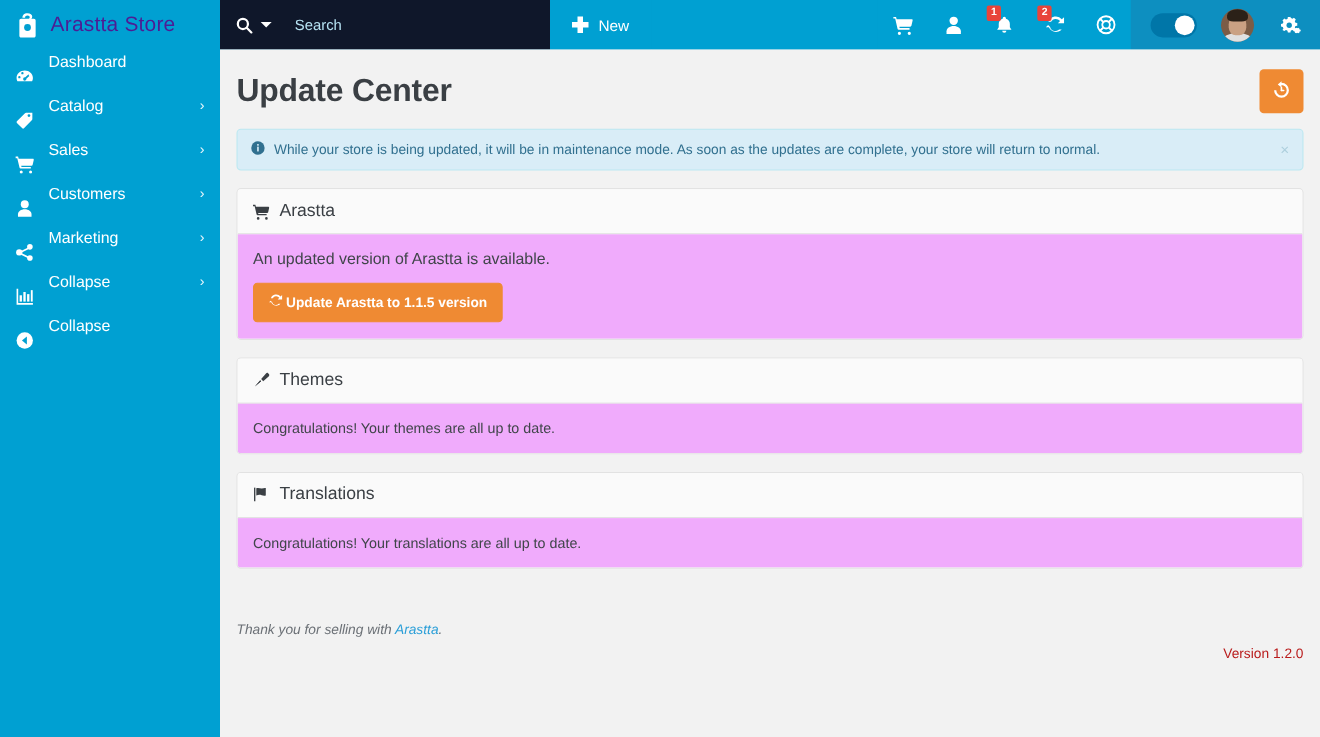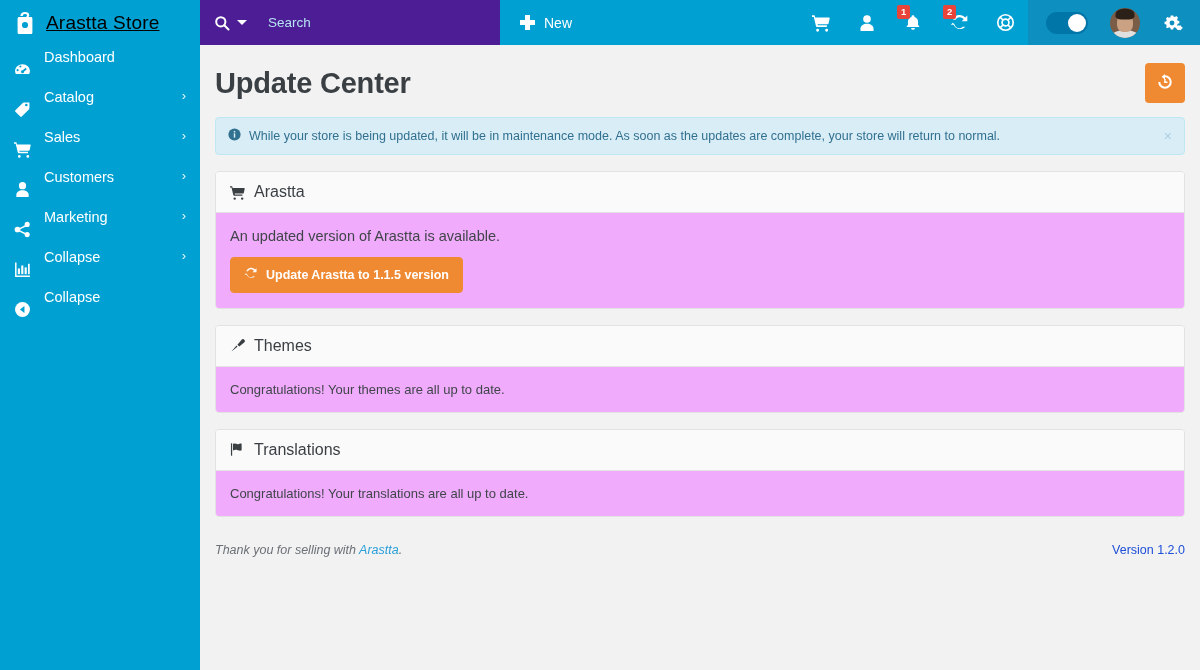--- a/index.html
+++ b/index.html
@@ -14,41 +14,41 @@
   
   .sidebar {
     width: 200px; flex: 0 0 200px; height: 670px;
     background: #00a0d2; color: #fff;
   }
   .brand {
     height: 45px; display: flex; align-items: center; gap: 10px;
     padding: 0 0 0 14px;
   }
   .brand-logo { width: 22px; height: 26px; display: block; }
-  .brand-name { font-size: 19px; font-weight: normal; color: #000000; letter-spacing: .2px; text-decoration: underline; }
+  .brand-name { font-size: 19px; font-weight: normal; color: #4c1d95; letter-spacing: .2px; }
 
   .nav { margin-top: 4px; }
   .nav-item {
     position: relative; display: flex; 
     height: 40px; padding: 0 14px 0 14px; color: #fff; cursor: pointer;
   }
   .nav-icon {
     width: 22px; flex: 0 0 22px; display: flex; align-items: center;
     justify-content: flex-start; color: #fff;
   }
   .nav-label { font-size: 14.5px; margin-left: 8px; flex: 1; white-space: nowrap; }
   .nav-caret { font-size: 13px; color: #e6f6fc; line-height: 1; }
 
   
   .main { flex: 1; height: 670px; display: flex; flex-direction: column; background: #f2f2f2; }
 
   
   .topbar { height: 45px; display: flex; align-items: stretch; background: #00a0d2; }
   .search-zone {
-    width: 300px; flex: 0 0 300px; background: #4c1d95;
+    width: 300px; flex: 0 0 300px; background: #0f172a;
     display: flex; align-items: center; padding: 0 14px; gap: 7px;
   }
   .search-icon { color: #fff; display: flex; align-items: center; }
   .caret-down {
     width: 0; height: 0; border-left: 5px solid transparent;
     border-right: 5px solid transparent; border-top: 5px solid #fff;
   }
   .search-input {
     flex: 1; background: transparent; border: 0; outline: none;
     color: #fff; font-size: 13.5px; font-family: "Liberation Sans", sans-serif;
@@ -145,35 +145,35 @@
     padding: 11px 14px; display: flex; align-items: center; gap: 9px;
   }
   .panel-title { font-size: 16px; color: #3a3f44; font-weight: normal; }
   .panel-icon { color: #3a3f44; display: flex; align-items: center; }
   .panel-body { padding: 15px 14px; background: #f0abfc; }
   .panel-msg { font-size: 13px; color: #40454a; }
   .panel-lead { font-size: 14.5px; color: #40454a; margin-bottom: 13px; }
 
   .btn-row { display: flex; gap: 8px; align-items: center; }
   .btn {
-    display: inline-flex; align-items: center; gap: 9px;
+    display: inline-flex; align-items: center; gap: 3px;
     font-size: 12.5px; border-radius: 4px; padding: 9px 13px;
     cursor: pointer; font-family: "Liberation Sans", sans-serif;
     border: 1px solid transparent; line-height: 1;
   }
   .btn-orange { background: #ef8a33; color: #fff; font-weight: bold; border-color: #ef8a33; }
   .btn-default { background: #fff; color: #3a3f44; border-color: #d4d4d4; font-size: 13.5px; padding: 9px 14px;}
 
   .footer {
     display: flex; align-items: center; justify-content: space-between;
     padding: 10px 0 14px 0; font-size: 12.5px; color: #6b7076;
   }
   .footer-left { font-style: italic; }
   .footer-link { color: #2b9fd8; font-style: italic; text-decoration: none; }
-  .footer-right { color: #1d4ed8; }
+  .footer-right { color: #b91c1c; margin-top: 44px; }
 </style>
 </head>
 <body>
 
 <div class="app">
 
   <aside class="sidebar">
     <div class="brand">
       <span class="brand-logo">
         <svg viewBox="0 0 22 26" width="22" height="26">

